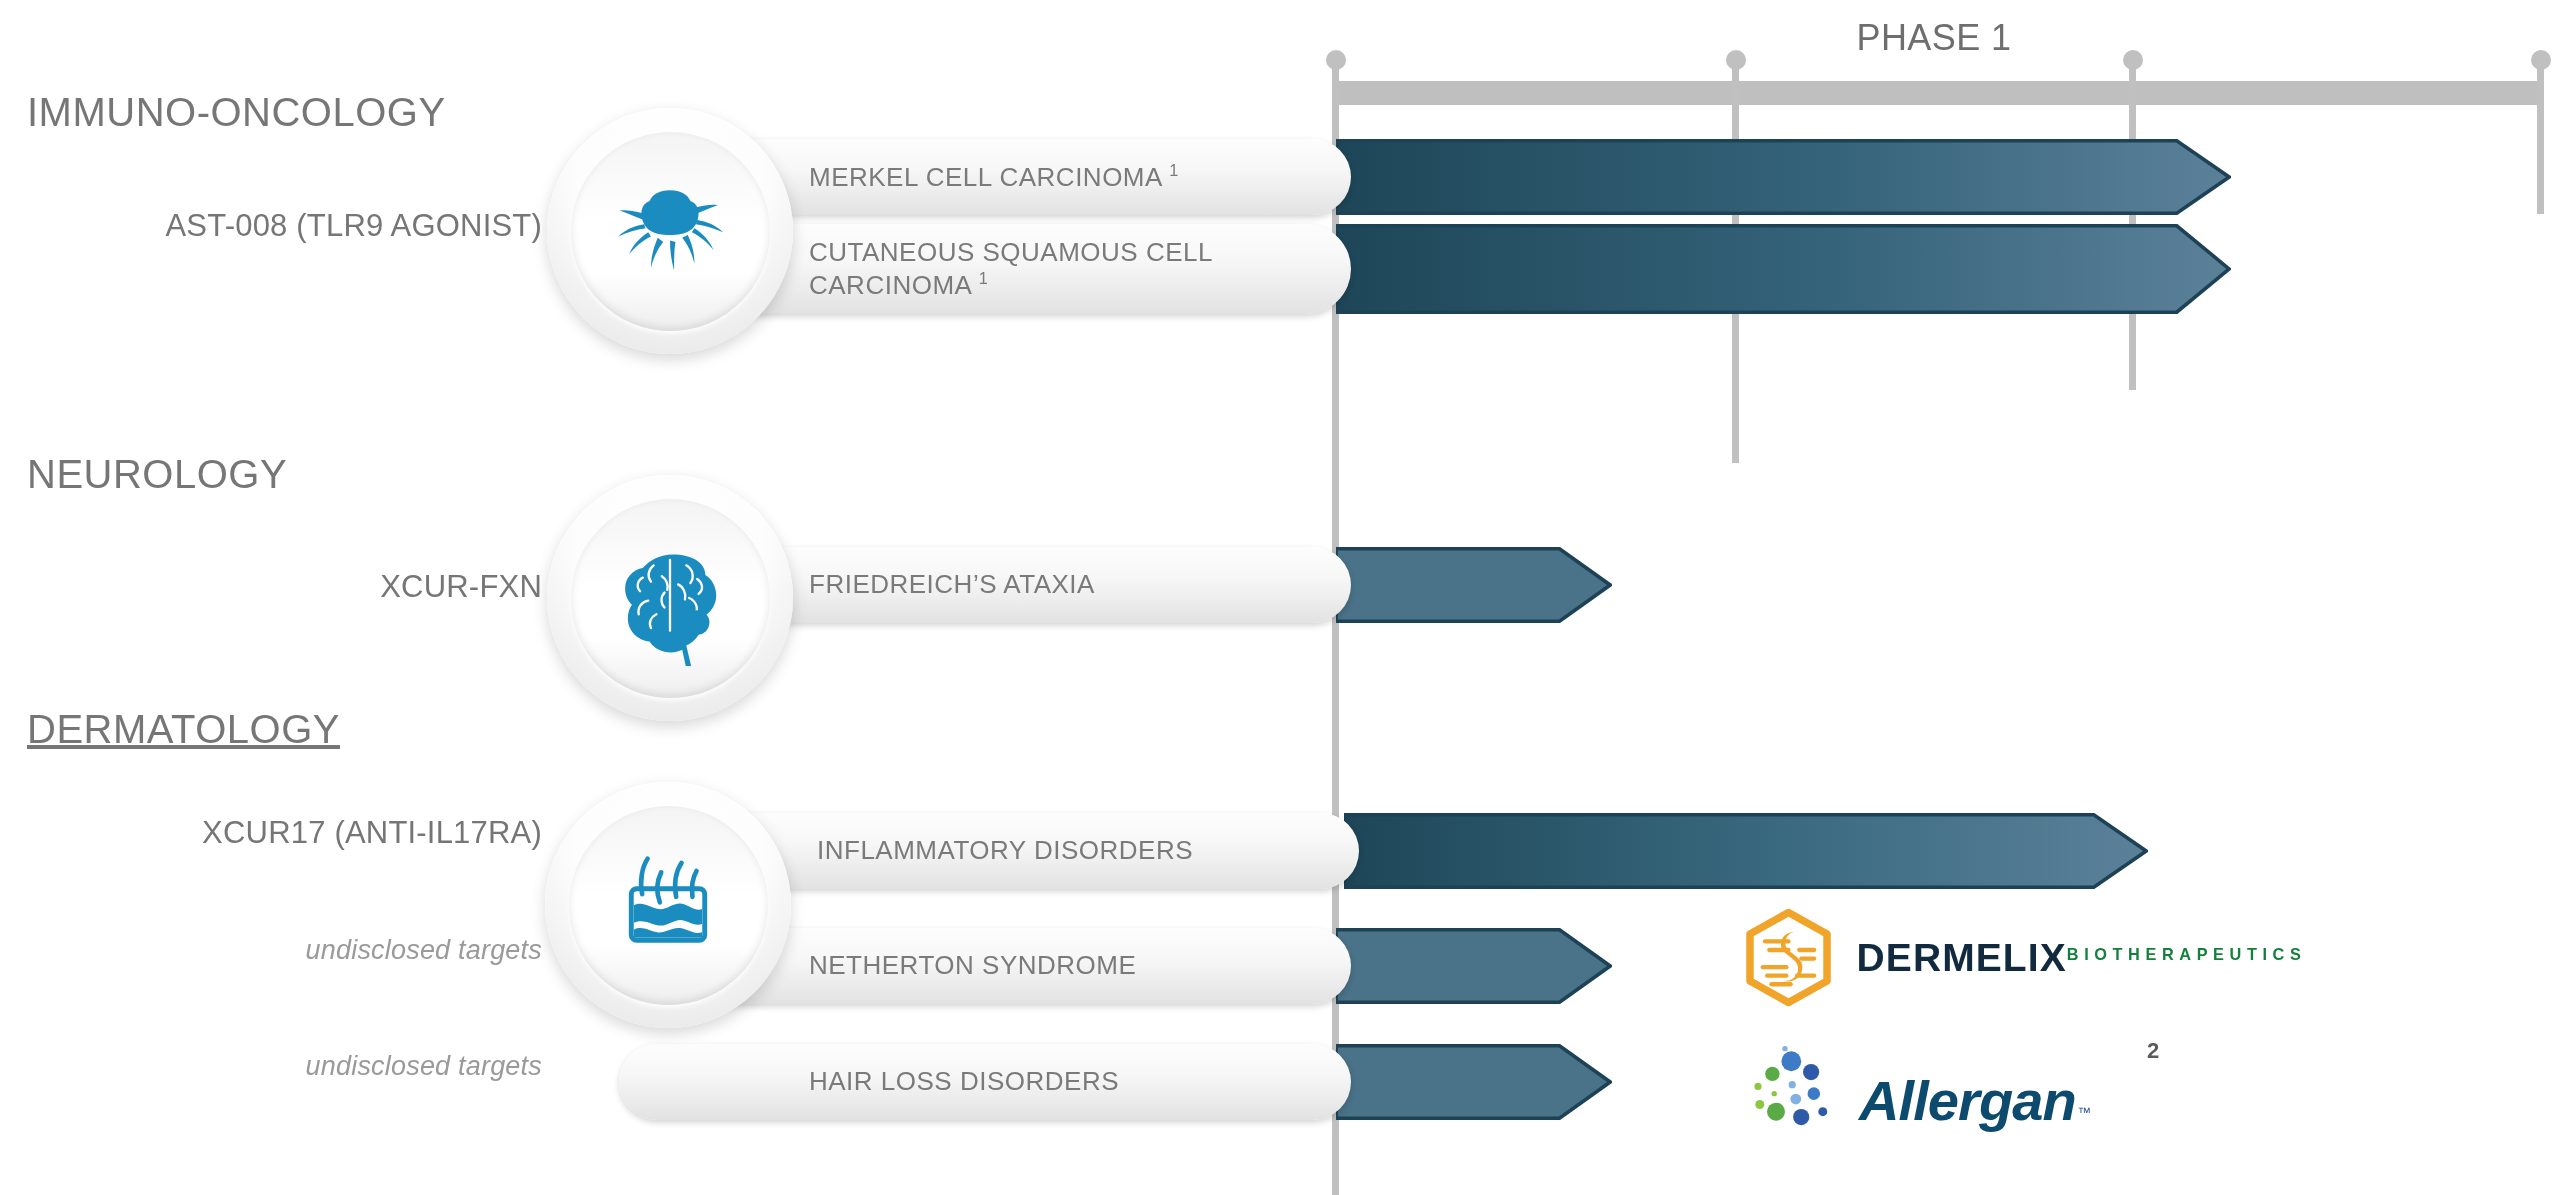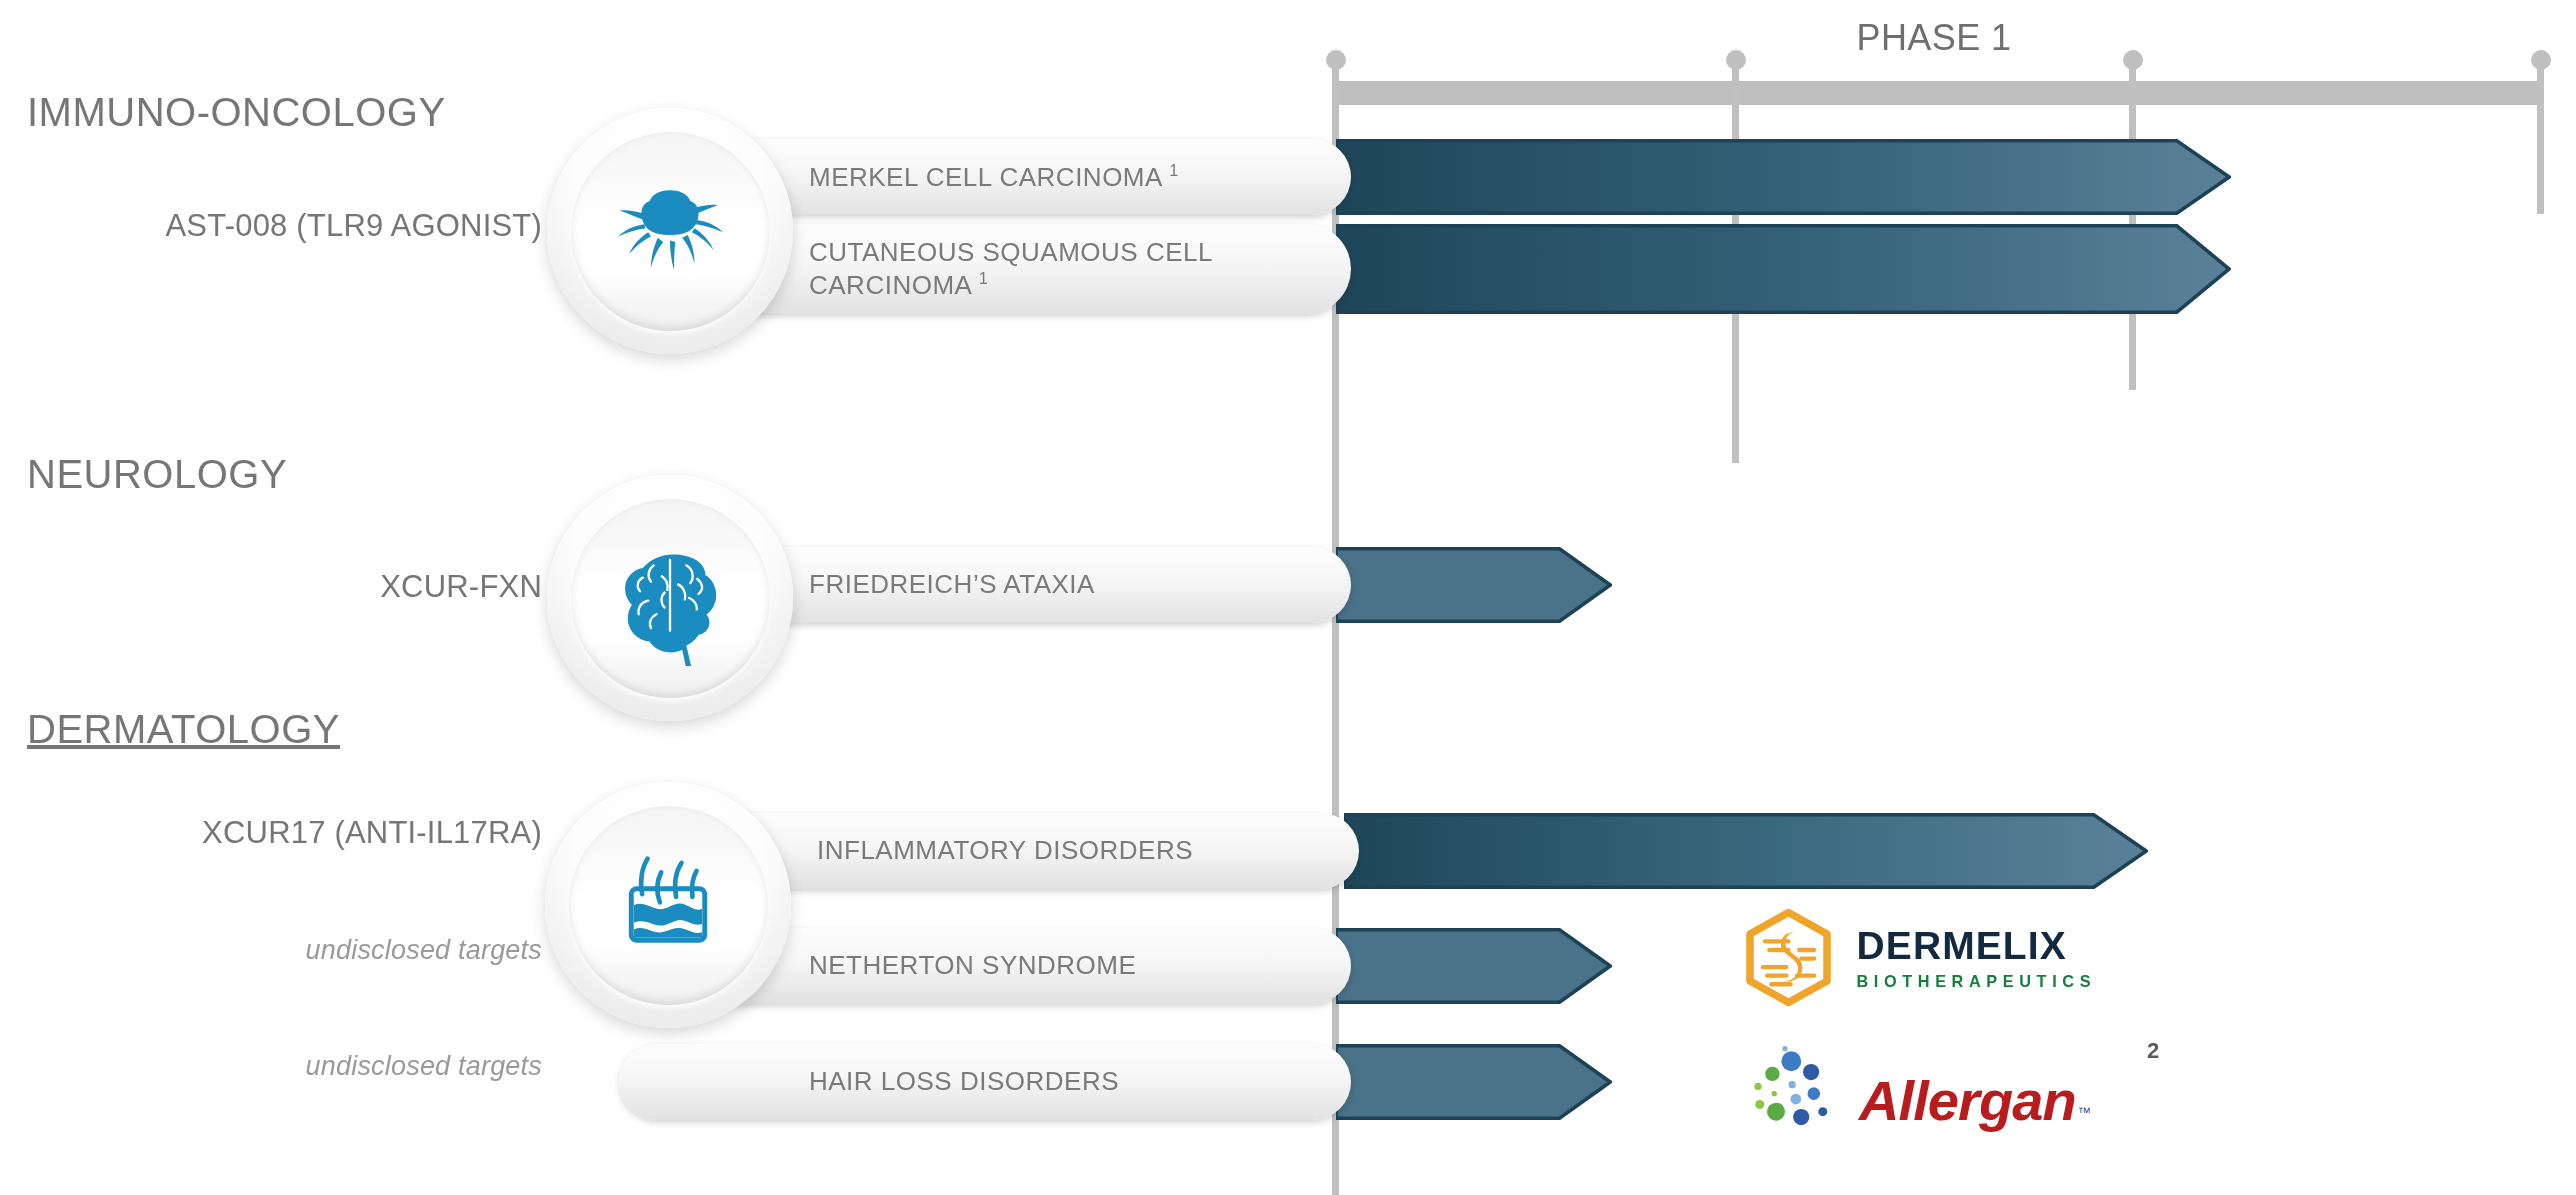--- a/index.html
+++ b/index.html
@@ -72,29 +72,29 @@
   }
   .pill .pill-text sup{font-size:16.3px;vertical-align:super;}
 
   .bar{
     position:absolute;top:0;height:76px;z-index:2;
   }
   .bar .shape{width:100%;height:100%;display:block;}
 
   
   .logo{position:absolute;display:flex;align-items:center;}
-  .dermelix-wordmark{display:flex;flex-direction:column;justify-content:center;margin-left:14.5px;}
+  .dermelix-wordmark{display:flex;flex-direction:row;justify-content:center;margin-left:14.5px;}
   .dermelix-name{
     color:#122a3f;font-size:39px;font-weight:bold;letter-spacing:1.1px;line-height:1;
   }
   .dermelix-sub{
     color:#15803d;font-size:16.3px;font-weight:bold;letter-spacing:5.6px;line-height:1;margin-top:8.1px;
   }
   .allergan-name{
-    color:#b91c1c;font-size:56px;font-weight:bold;font-style:italic;
+    color:#0c4a6e;font-size:56px;font-weight:bold;font-style:italic;
     letter-spacing:-0.9px;line-height:1;margin-left:11px;
   }
   .allergan-tm{color:#2a4b9b;font-size:13.6px;align-self:flex-end;margin-bottom:9px;margin-left:1.8px;}
   .footnote-sup{
     position:absolute;color:#5b5b5b;font-size:22px;font-weight:bold;
   }
 </style>
 </head>
 <body>
 

